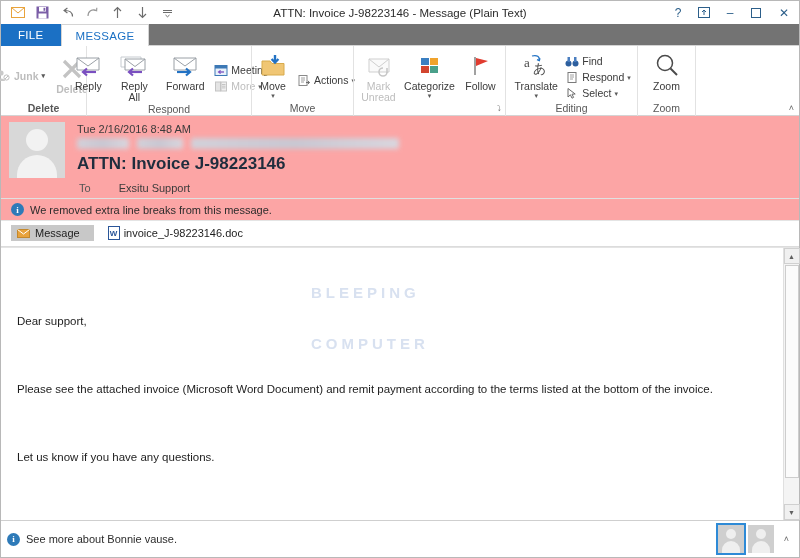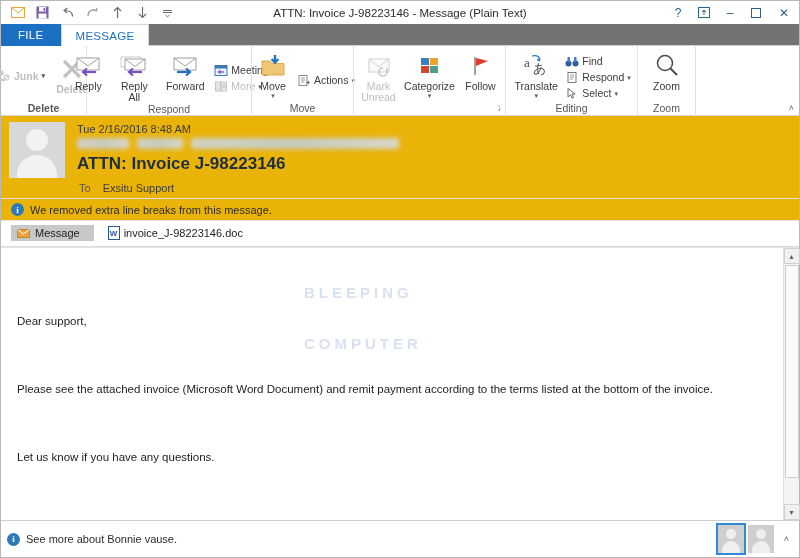--- a/index.html
+++ b/index.html
@@ -47,47 +47,47 @@
   .caret { font-size:7px; line-height:7px; color:#5a5a5a; }
 
   .rsmall-col { display:flex; flex-direction:column; justify-content:center; padding-top:3px; height:52px; }
   .rsmall { display:flex; align-items:center; gap:3px; height:16px; font-size:10.5px; color:#3b3b3b; padding-right:4px; }
   .rsmall.dis { color:#bdbdbd; }
   .rsmall .sico { width:15px; height:15px; display:flex; align-items:center; justify-content:center; }
 
   .ribbon-collapse { position:absolute; right:5px; bottom:2px; font-size:9px; color:#6b6b6b; }
 
   
-  .msghead { padding:6px 0 0 0; background:#eab308; flex:0 0 auto; position:relative; }
+  .msghead { padding:6px 0 0 0; background:#fca5a5; flex:0 0 auto; position:relative; }
   .headrow { display:flex; padding:0 8px; }
   .avatar-big { width:56px; height:56px; background:#d8d8d8; position:relative; flex:0 0 auto; overflow:hidden; }
   .avatar-big .head { position:absolute; width:22px; height:22px; border-radius:50%; background:#f2f2f2; left:17px; top:7px; }
   .avatar-big .body { position:absolute; width:40px; height:30px; border-radius:20px 20px 0 0; background:#f2f2f2; left:8px; top:33px; }
   .headinfo { padding-left:12px; flex:1; }
   .date { font-size:11px; color:#3b3b3b; line-height:14px; }
   .sender-blur { height:14px; margin:2px 0 3px 0; display:flex; gap:8px; }
   .blurchunk { background:linear-gradient(90deg,#cdd6e0,#c3ccd8,#d5dce5); filter:blur(2.5px); opacity:.9; height:11px; border-radius:2px; }
   .subject { font-size:17px; font-weight:bold; color:#1f2d3d; line-height:18px; }
-  .torow { display:flex; padding:4px 16px 4px 78px; font-size:11px; color:#3b3b3b; gap:12px; }
+  .torow { display:flex; padding:4px 16px 4px 78px; font-size:11px; color:#3b3b3b; gap:28px; }
   .torow .lbl { color:#555; }
   .hdr-sep { border-bottom:1px solid #e0e0e0; margin:0 0 0 0; }
 
   .infobar { display:flex; align-items:center; gap:6px; padding:4px 10px; font-size:11px; color:#2c2c2c; border-bottom:1px solid #e4e4e4; }
   .info-ico { width:13px; height:13px; border-radius:50%; background:#2e7ab8; color:#fff; font-size:9px; font-weight:bold; display:flex; align-items:center; justify-content:center; font-family:"Liberation Serif", serif; }
 
   .attachbar { display:flex; align-items:center; gap:0px; padding:4px 10px 5px 10px; border-bottom:1px solid #dcdcdc; background:#fff; }
   .attach-tab { background:#c8c8c8; padding:2px 14px 2px 6px; font-size:11px; display:flex; align-items:center; gap:5px; min-width:78px; color:#222; }
   .attach-item { display:flex; align-items:center; gap:4px; font-size:11px; padding-left:14px; color:#1d1d1d; }
   .docicon { width:12px; height:14px; background:#fff; border:1px solid #2a5699; position:relative; display:flex; align-items:center; justify-content:center; font-size:8px; color:#2a5699; font-weight:bold; }
 
   
   .bodywrap { flex:1; display:flex; position:relative; background:#fff; border-top:1px solid #e4e4e4; min-height:0; }
   .bodytext { flex:1; padding:14px 16px 10px 16px; font-size:11.5px; line-height:17px; color:#1d1d1d; overflow:hidden; position:relative; white-space:pre-wrap; }
   .bodytext p { margin:0 0 17px 0; }
-  .watermark { position:absolute; left:303px; top:2px; font-size:15px; letter-spacing:4px; font-weight:bold; color:#d8e1f0; line-height:17px; user-select:none; }
+  .watermark { position:absolute; left:310px; top:2px; font-size:15px; letter-spacing:4px; font-weight:bold; color:#d8e1f0; line-height:17px; user-select:none; }
 
   
   .vscroll { width:16px; background:#f4f4f4; border-left:1px solid #e0e0e0; display:flex; flex-direction:column; align-items:center; flex:0 0 auto; }
   .sarrow { width:16px; height:16px; display:flex; align-items:center; justify-content:center; background:#f0f0f0; border:1px solid #d0d0d0; color:#606060; font-size:7px; }
   .sthumb { width:14px; background:#fbfbfb; border:1px solid #cdcdcd; margin:1px 0; }
   .strack { flex:0 0 auto; }
 
   
   .footer { height:37px; border-top:1px solid #cfcfcf; display:flex; align-items:center; padding:0 6px; background:#fff; flex:0 0 auto; }
   .footer-left { display:flex; align-items:center; gap:6px; font-size:11px; color:#2c2c2c; }

